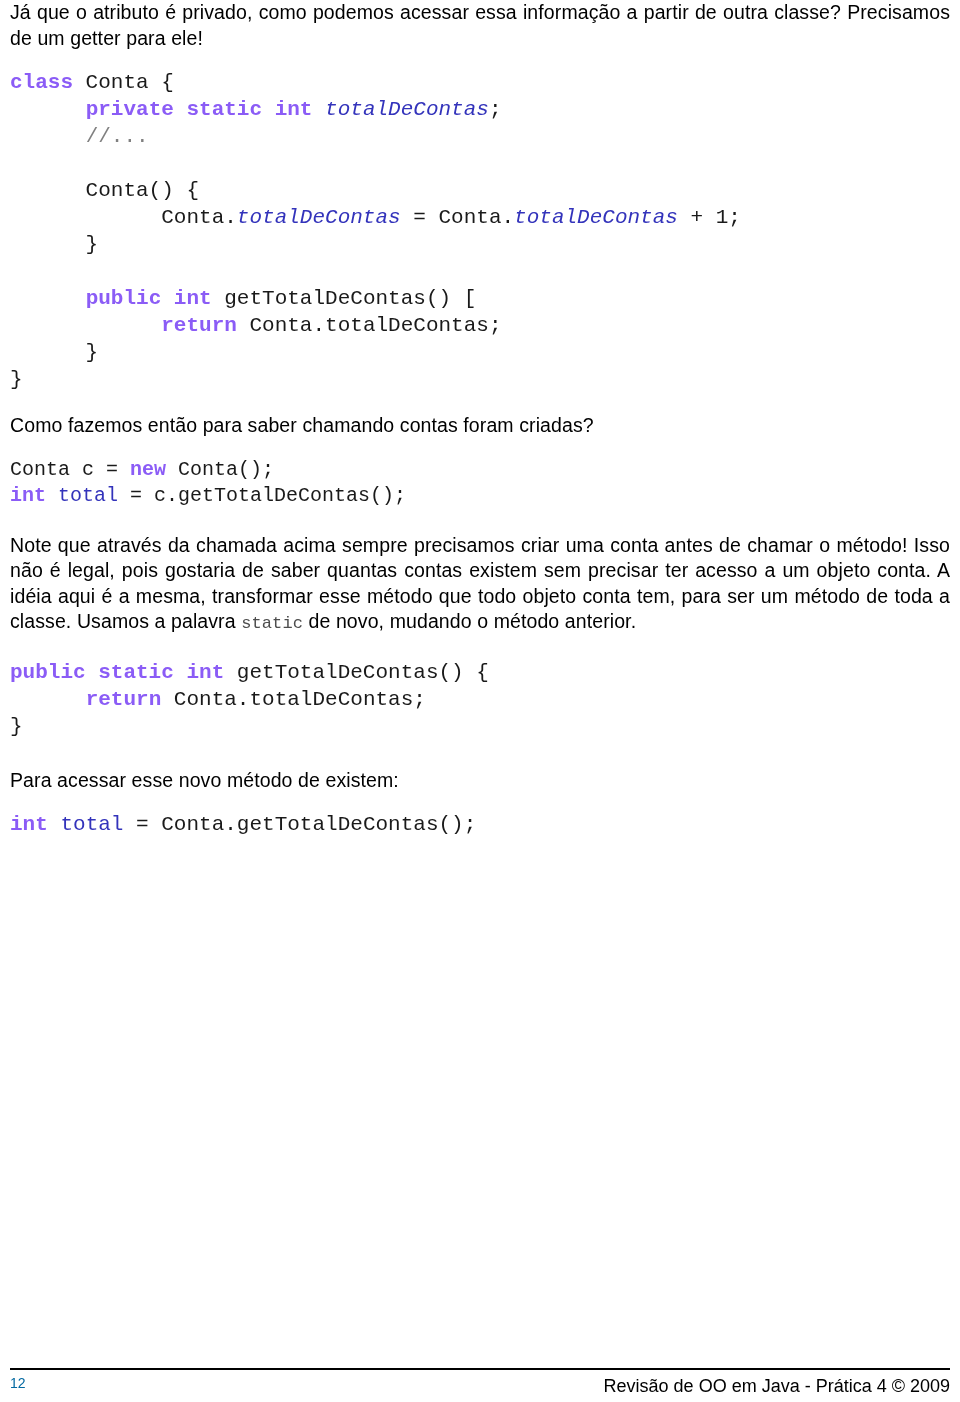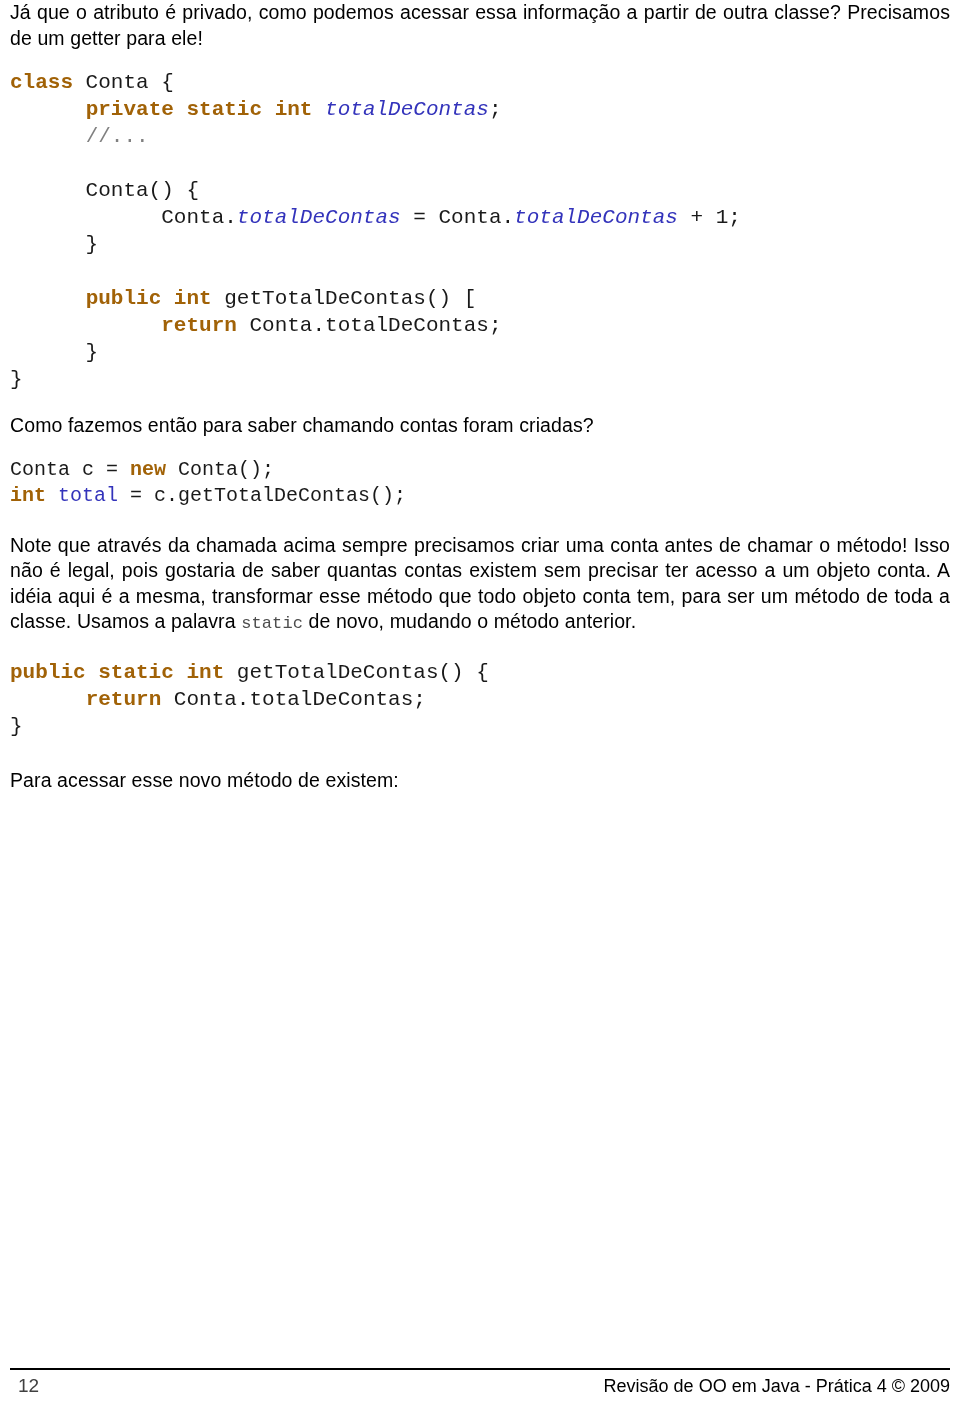--- a/index.html
+++ b/index.html
@@ -58,21 +58,21 @@
   }
   .code.big {
     font-size: 21px;
     line-height: 27px;
   }
   .code.mid {
     font-size: 20px;
     line-height: 26px;
   }
   .kw {
-    color: #a16207;
+    color: #8b5cf6;
     font-weight: bold;
   }
   .ident {
     color: #3333bb;
     font-style: italic;
   }
   .var {
     color: #3333bb;
   }
   .cmt {
@@ -96,25 +96,25 @@
     height: 2px;
     background: #000000;
   }
   .footer-row {
     position: relative;
     height: 30px;
     margin-top: 5px;
   }
   .footer-page-number {
     position: absolute;
-    left: 8px;
+    left: 0;
     top: 0;
     font-family: "Liberation Sans", sans-serif;
-    font-size: 19px;
-    color: #404040;
+    font-size: 14px;
+    color: #0369a1;
   }
   .footer-center {
     position: absolute;
     left: 0;
     right: 0;
     top: 1px;
     text-align: right;
     font-family: "Liberation Sans", sans-serif;
     font-size: 18px;
     color: #000;
@@ -162,20 +162,21 @@
     <pre class="code big"><span class="kw">public static int</span> getTotalDeContas() {
       <span class="kw">return</span> Conta.totalDeContas;
 }</pre>
 
     <div class="sp28"></div>
 
     <p class="para nojust">Para acessar esse novo método de existem:</p>
 
     <div class="sp18"></div>
 
+    <pre class="code big"><span class="kw">int</span> <span class="var">total</span> = Conta.getTotalDeContas();</pre>
 
     <div class="sp24"></div>
 
 
   </div>
 
   <div class="footer">
     <div class="footer-rule"></div>
     <div class="footer-row">
       <span class="footer-page-number">12</span>

